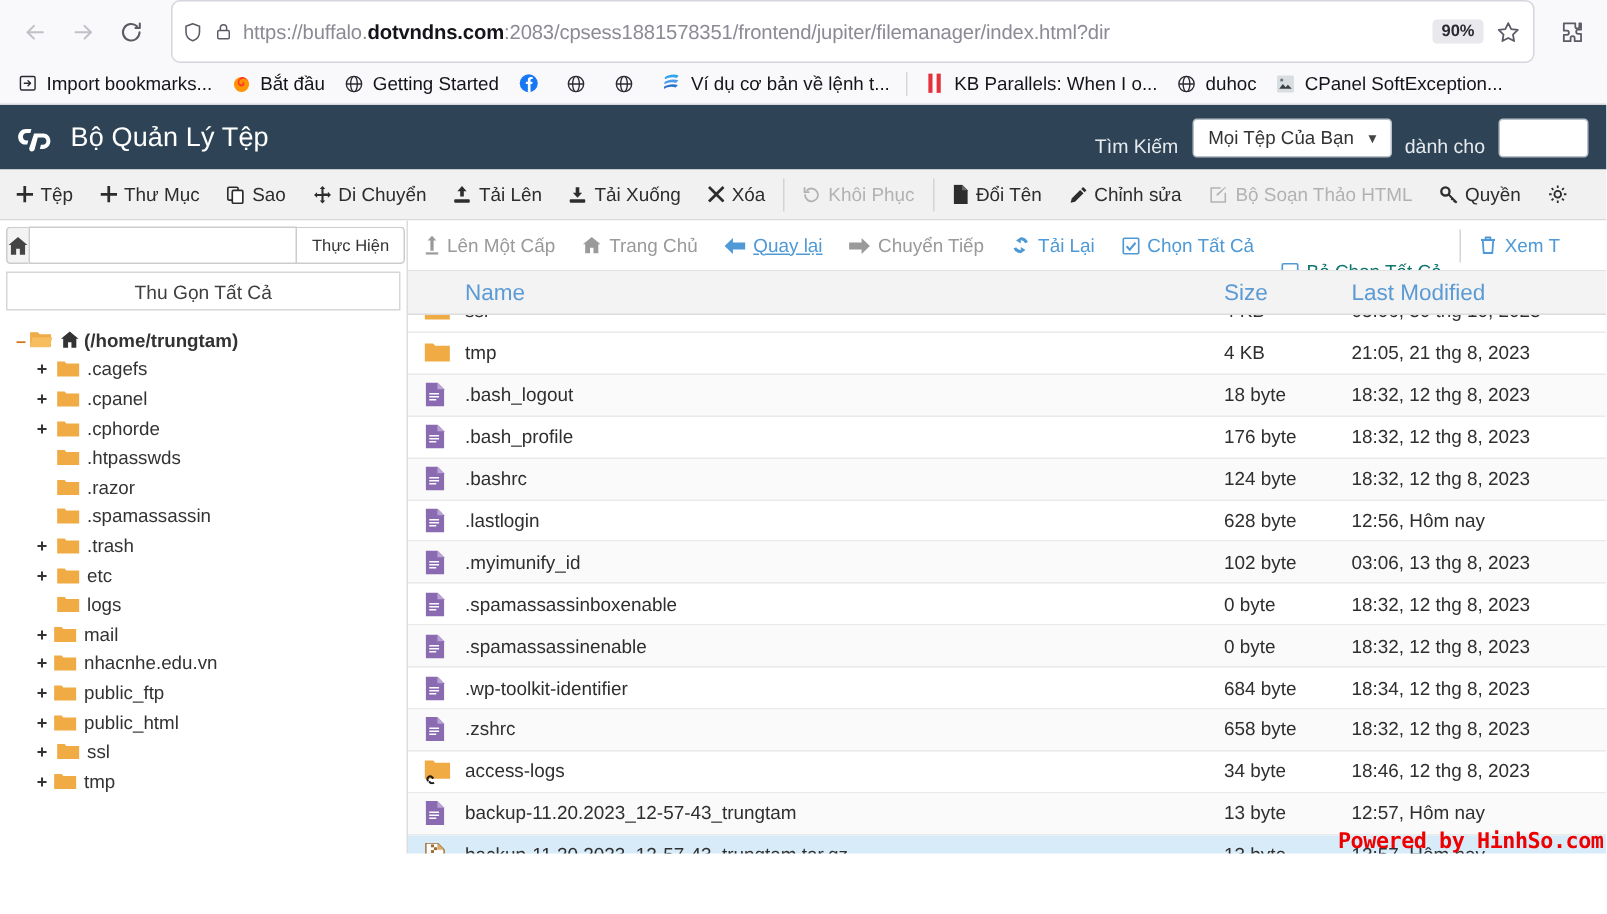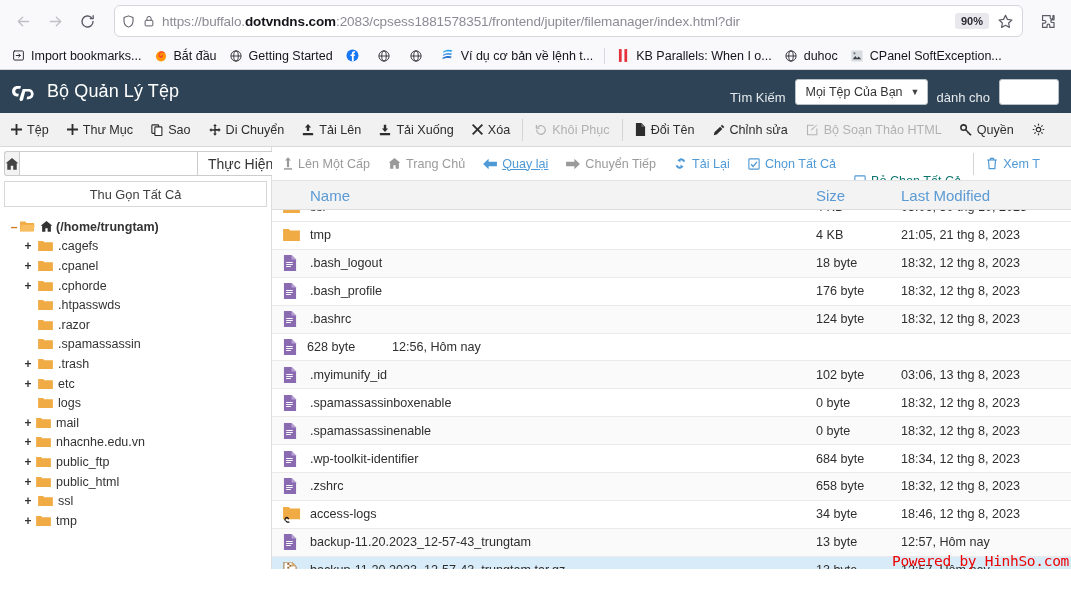--- a/index.html
+++ b/index.html
@@ -19,21 +19,21 @@
   }
   .nav-btn {
     width: 30px; height: 30px; border-radius: 4px;
     display: flex; align-items: center; justify-content: center;
     color: #5b5b66; flex: 0 0 auto;
   }
   .nav-btn svg { display: block; }
   .nav-btn.disabled { color: #c0c0c8; }
 
   .urlbar {
-    flex: 1 1 auto; height: 32px; margin: 0 8px 0 10px;
+    flex: 1 1 auto; height: 42px; margin: 0 8px 0 10px;
     background: #ffffff; border: 1px solid #d5d5dd; border-radius: 6px;
     display: flex; align-items: center; padding: 0 6px; gap: 6px;
     min-width: 0;
   }
   .urlbar-icon { color: #5b5b66; display: flex; align-items: center; flex: 0 0 auto; }
   .url-text {
     flex: 1 1 auto; font-size: 13.5px; color: #8b8b95;
     white-space: nowrap; overflow: hidden;
     letter-spacing: -0.1px;
   }
@@ -109,21 +109,21 @@
   .home-btn {
     width: 30px; border: 1px solid #ccc; border-right: none;
     border-radius: 3px 0 0 3px; background: #f3f3f3;
     display: flex; align-items: center; justify-content: center; color: #444;
   }
   .path-input {
     flex: 1 1 auto; border: 1px solid #ccc; background: #fff;
   }
   .go-btn {
     border: 1px solid #ccc; border-left: none; border-radius: 0 3px 3px 0;
-    background: #fff; font-size: 14px; color: #333;
+    background: #fff; font-size: 11px; color: #333;
     display: flex; align-items: center; padding: 0 10px; white-space: nowrap;
   }
   .collapse-row {
     margin: 2px 4px 0 4px; height: 26px; border: 1px solid #d7d7d7; background: #fff;
     display: flex; align-items: center; justify-content: center;
     font-size: 12.8px; color: #3f3f3f;
   }
   .tree { padding: 10px 0 0 6px; font-size: 12.5px; color: #333; }
   .tree-node { display: flex; align-items: center; height: 19.6px; white-space: nowrap; }
   .tw { width: 12px; flex: 0 0 12px; display: flex; align-items: center; justify-content: center;
@@ -154,21 +154,21 @@
   .fl-row .col-icon svg { display: block; }
   .fl-row .col-name { overflow: hidden; white-space: nowrap; text-overflow: ellipsis; }
   .fl-row .col-size { color: #2f2f2f; }
   .fl-row .col-mod { color: #2f2f2f; }
   .clip-top { height: 12px; overflow: hidden; }
   .clip-top .fl-row { margin-top: -16px; }
 
   .watermark {
     position: absolute; right: 2px; bottom: 0px;
     font-family: "DejaVu Sans Mono", monospace;
-    font-size: 14.5px; font-weight: normal; color: #ee0000;
+    font-size: 14.5px; font-weight: bold; color: #ee0000;
     letter-spacing: -0.3px; white-space: nowrap;
   }
 </style>
 </head>
 <body>
 
 <div class="browser-chrome">
 
   <div class="nav-bar">
     <div class="nav-btn disabled">
@@ -785,20 +785,21 @@
       </div>
 
       <div class="fl-row">
         <div class="col-icon">
             <svg width="14" height="16" viewBox="0 0 15 17">
               <path d="M1 0h8.2L14 4.7V17H1z" fill="#8a6ab0"></path>
               <path d="M9.2 0L14 4.7H9.2z" fill="#b8a3d4"></path>
               <path d="M3.4 7.5h7v1h-7zM3.4 9.6h7v1h-7zM3.4 11.7h5v1h-5z" fill="#fff"></path>
             </svg>
           </div>
+        <div class="col-name">.lastlogin</div>
         <div class="col-size">628 byte</div>
         <div class="col-mod">12:56, Hôm nay</div>
       </div>
 
       <div class="fl-row alt">
         <div class="col-icon">
             <svg width="14" height="16" viewBox="0 0 15 17">
               <path d="M1 0h8.2L14 4.7V17H1z" fill="#8a6ab0"></path>
               <path d="M9.2 0L14 4.7H9.2z" fill="#b8a3d4"></path>
               <path d="M3.4 7.5h7v1h-7zM3.4 9.6h7v1h-7zM3.4 11.7h5v1h-5z" fill="#fff"></path>

